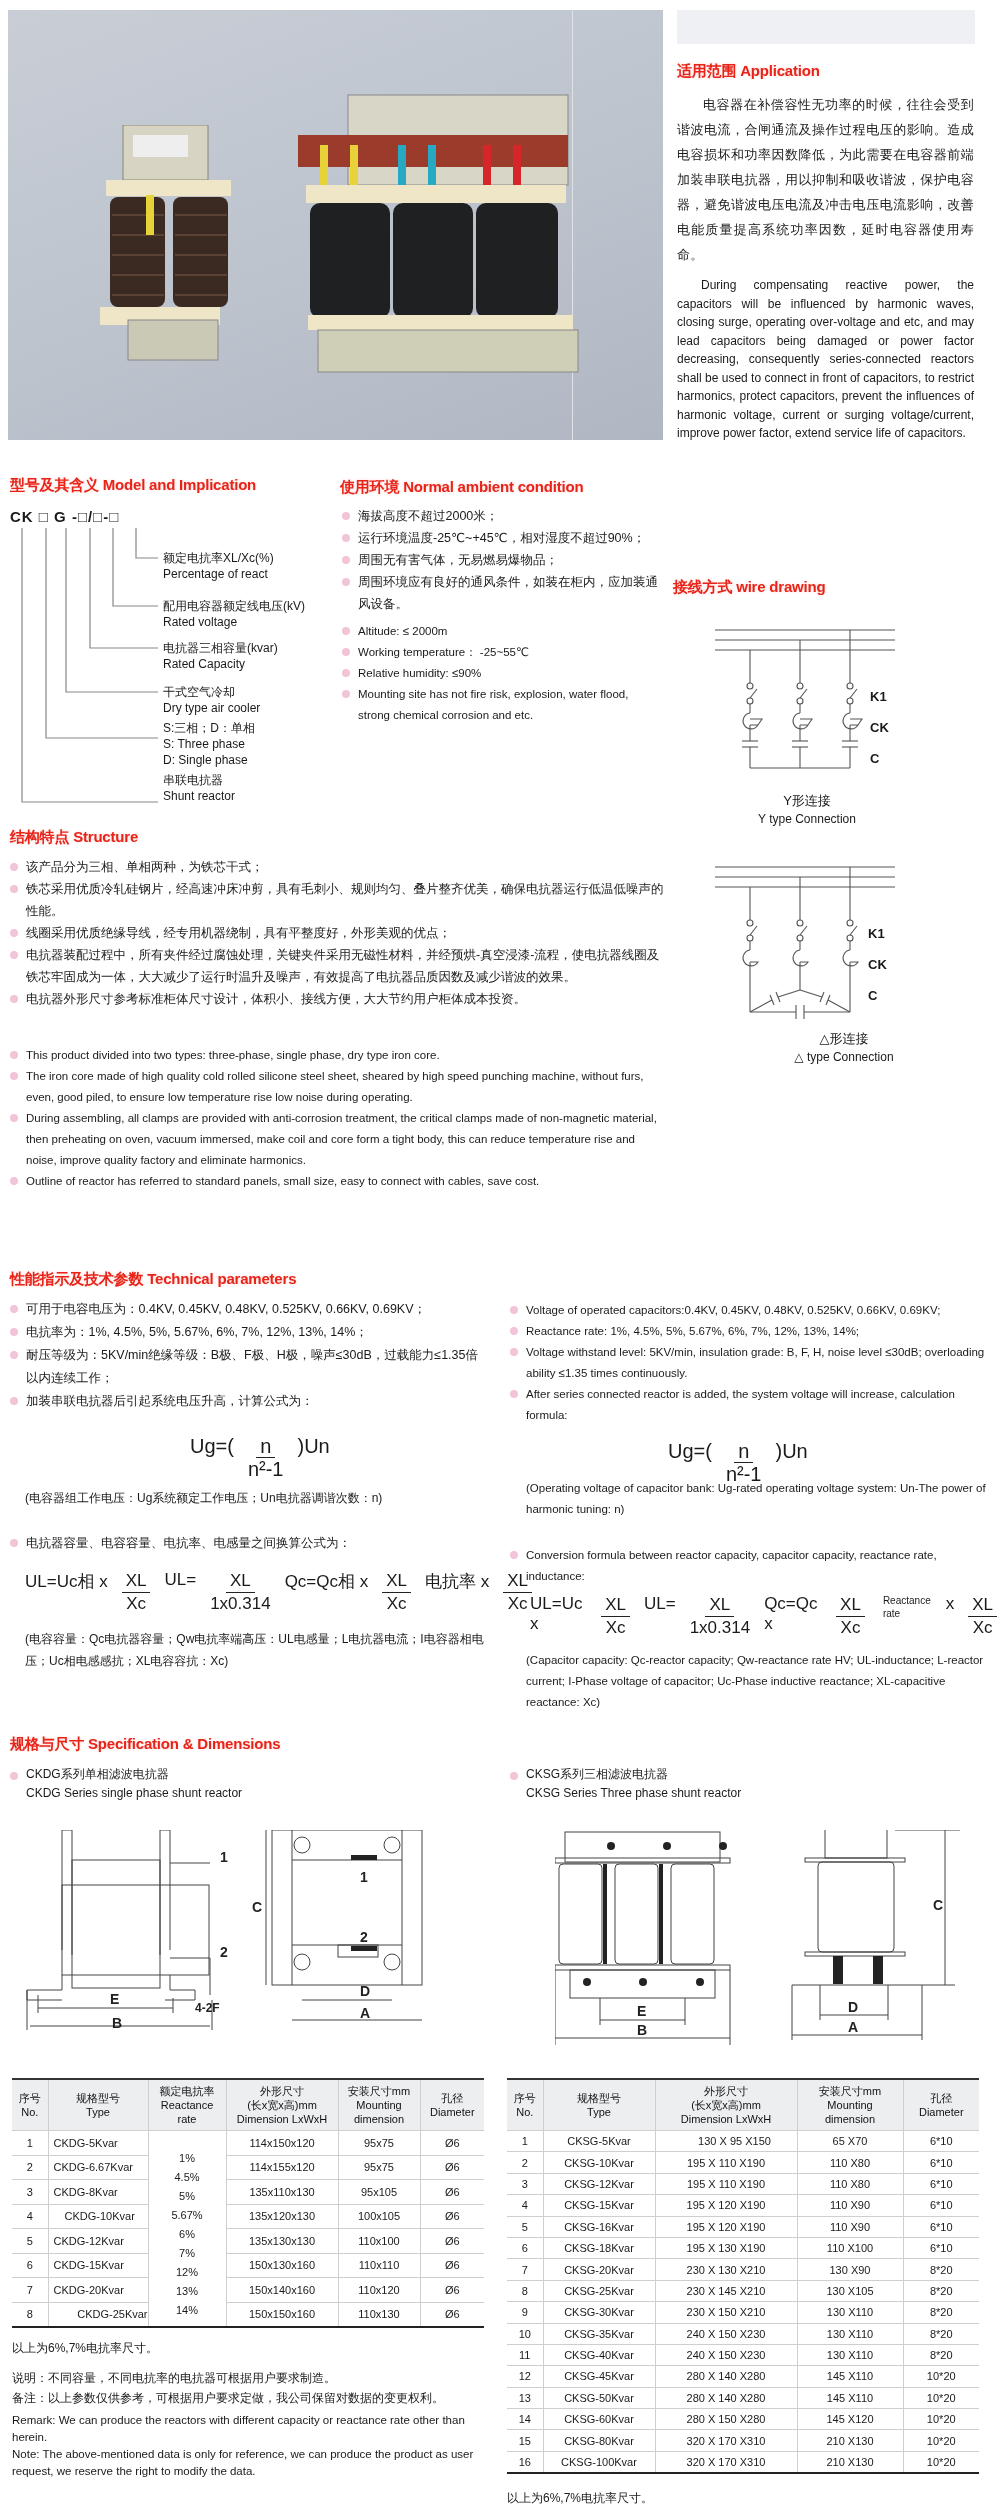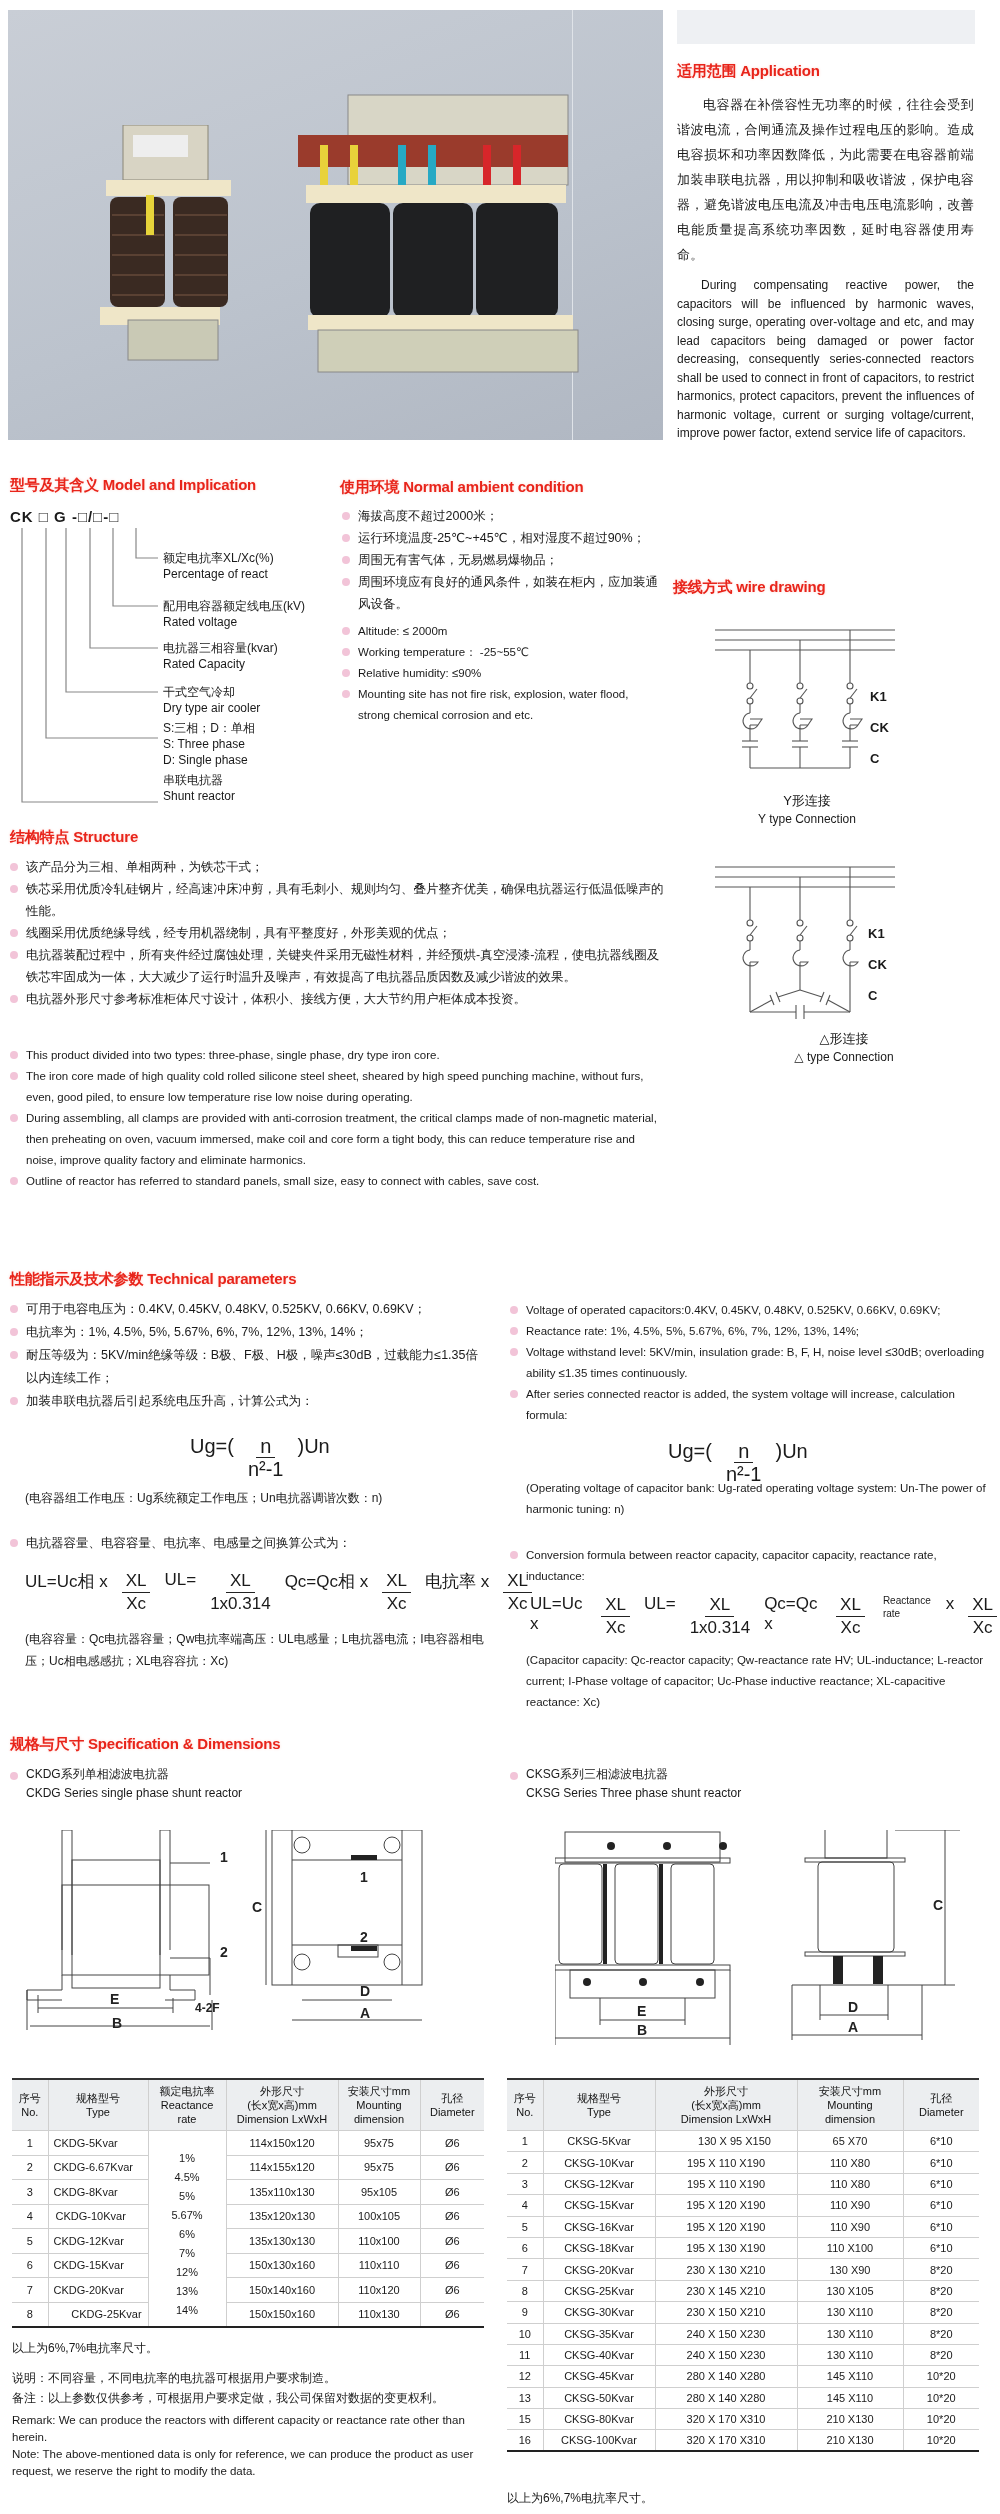--- a/index.html
+++ b/index.html
@@ -505,21 +505,21 @@
       </tr>
     <tr>
         <td>3</td>
         <td style="text-align:left;padding-left:5px">CKDG-8Kvar</td>
         <td>135x110x130</td>
         <td>95x105</td>
         <td>Ø6</td>
       </tr>
     <tr>
         <td>4</td>
-        <td style="text-align:left;padding-left:7px">CKDG-10Kvar</td>
+        <td style="text-align:left;padding-left:16px">CKDG-10Kvar</td>
         <td>135x120x130</td>
         <td>100x105</td>
         <td>Ø6</td>
       </tr>
     <tr>
         <td>5</td>
         <td style="text-align:left;padding-left:5px">CKDG-12Kvar</td>
         <td>135x130x130</td>
         <td>110x100</td>
         <td>Ø6</td>
@@ -533,21 +533,21 @@
       </tr>
     <tr>
         <td>7</td>
         <td style="text-align:left;padding-left:5px">CKDG-20Kvar</td>
         <td>150x140x160</td>
         <td>110x120</td>
         <td>Ø6</td>
       </tr>
     <tr>
         <td>8</td>
-        <td style="text-align:center;padding-left:17px">CKDG-25Kvar</td>
+        <td style="text-align:right;padding-left:17px">CKDG-25Kvar</td>
         <td>150x150x160</td>
         <td>110x130</td>
         <td>Ø6</td>
       </tr>
   </tbody>
 </table>
 <div class="abs" style="left:12px;top:2340px;font-size:12px">以上为6%,7%电抗率尺寸。</div>
 <div class="abs" style="left:12px;top:2368px;width:480px;font-size:12px;line-height:20px">
   <div>说明：不同容量，不同电抗率的电抗器可根据用户要求制造。</div>
   <div>备注：以上参数仅供参考，可根据用户要求定做，我公司保留对数据的变更权利。</div>
@@ -668,20 +668,27 @@
         <td style="height: 21.4px;">10*20</td>
       </tr>
       <tr>
         <td style="height: 21.4px;">13</td>
         <td style="height: 21.4px;">CKSG-50Kvar</td>
         <td style="height: 21.4px;">280 X 140 X280</td>
         <td style="height: 21.4px;">145 X110</td>
         <td style="height: 21.4px;">10*20</td>
       </tr>
       <tr>
+        <td style="height: 21.4px;">14</td>
+        <td style="height: 21.4px;">CKSG-60Kvar</td>
+        <td style="height: 21.4px;">280 X 150 X280</td>
+        <td style="height: 21.4px;">145 X120</td>
+        <td style="height: 21.4px;">10*20</td>
+      </tr>
+      <tr>
         <td style="height: 21.4px;">15</td>
         <td style="height: 21.4px;">CKSG-80Kvar</td>
         <td style="height: 21.4px;">320 X 170 X310</td>
         <td style="height: 21.4px;">210 X130</td>
         <td style="height: 21.4px;">10*20</td>
       </tr>
       <tr>
         <td style="height: 21.4px;">16</td>
         <td style="height: 21.4px;">CKSG-100Kvar</td>
         <td style="height: 21.4px;">320 X 170 X310</td>

